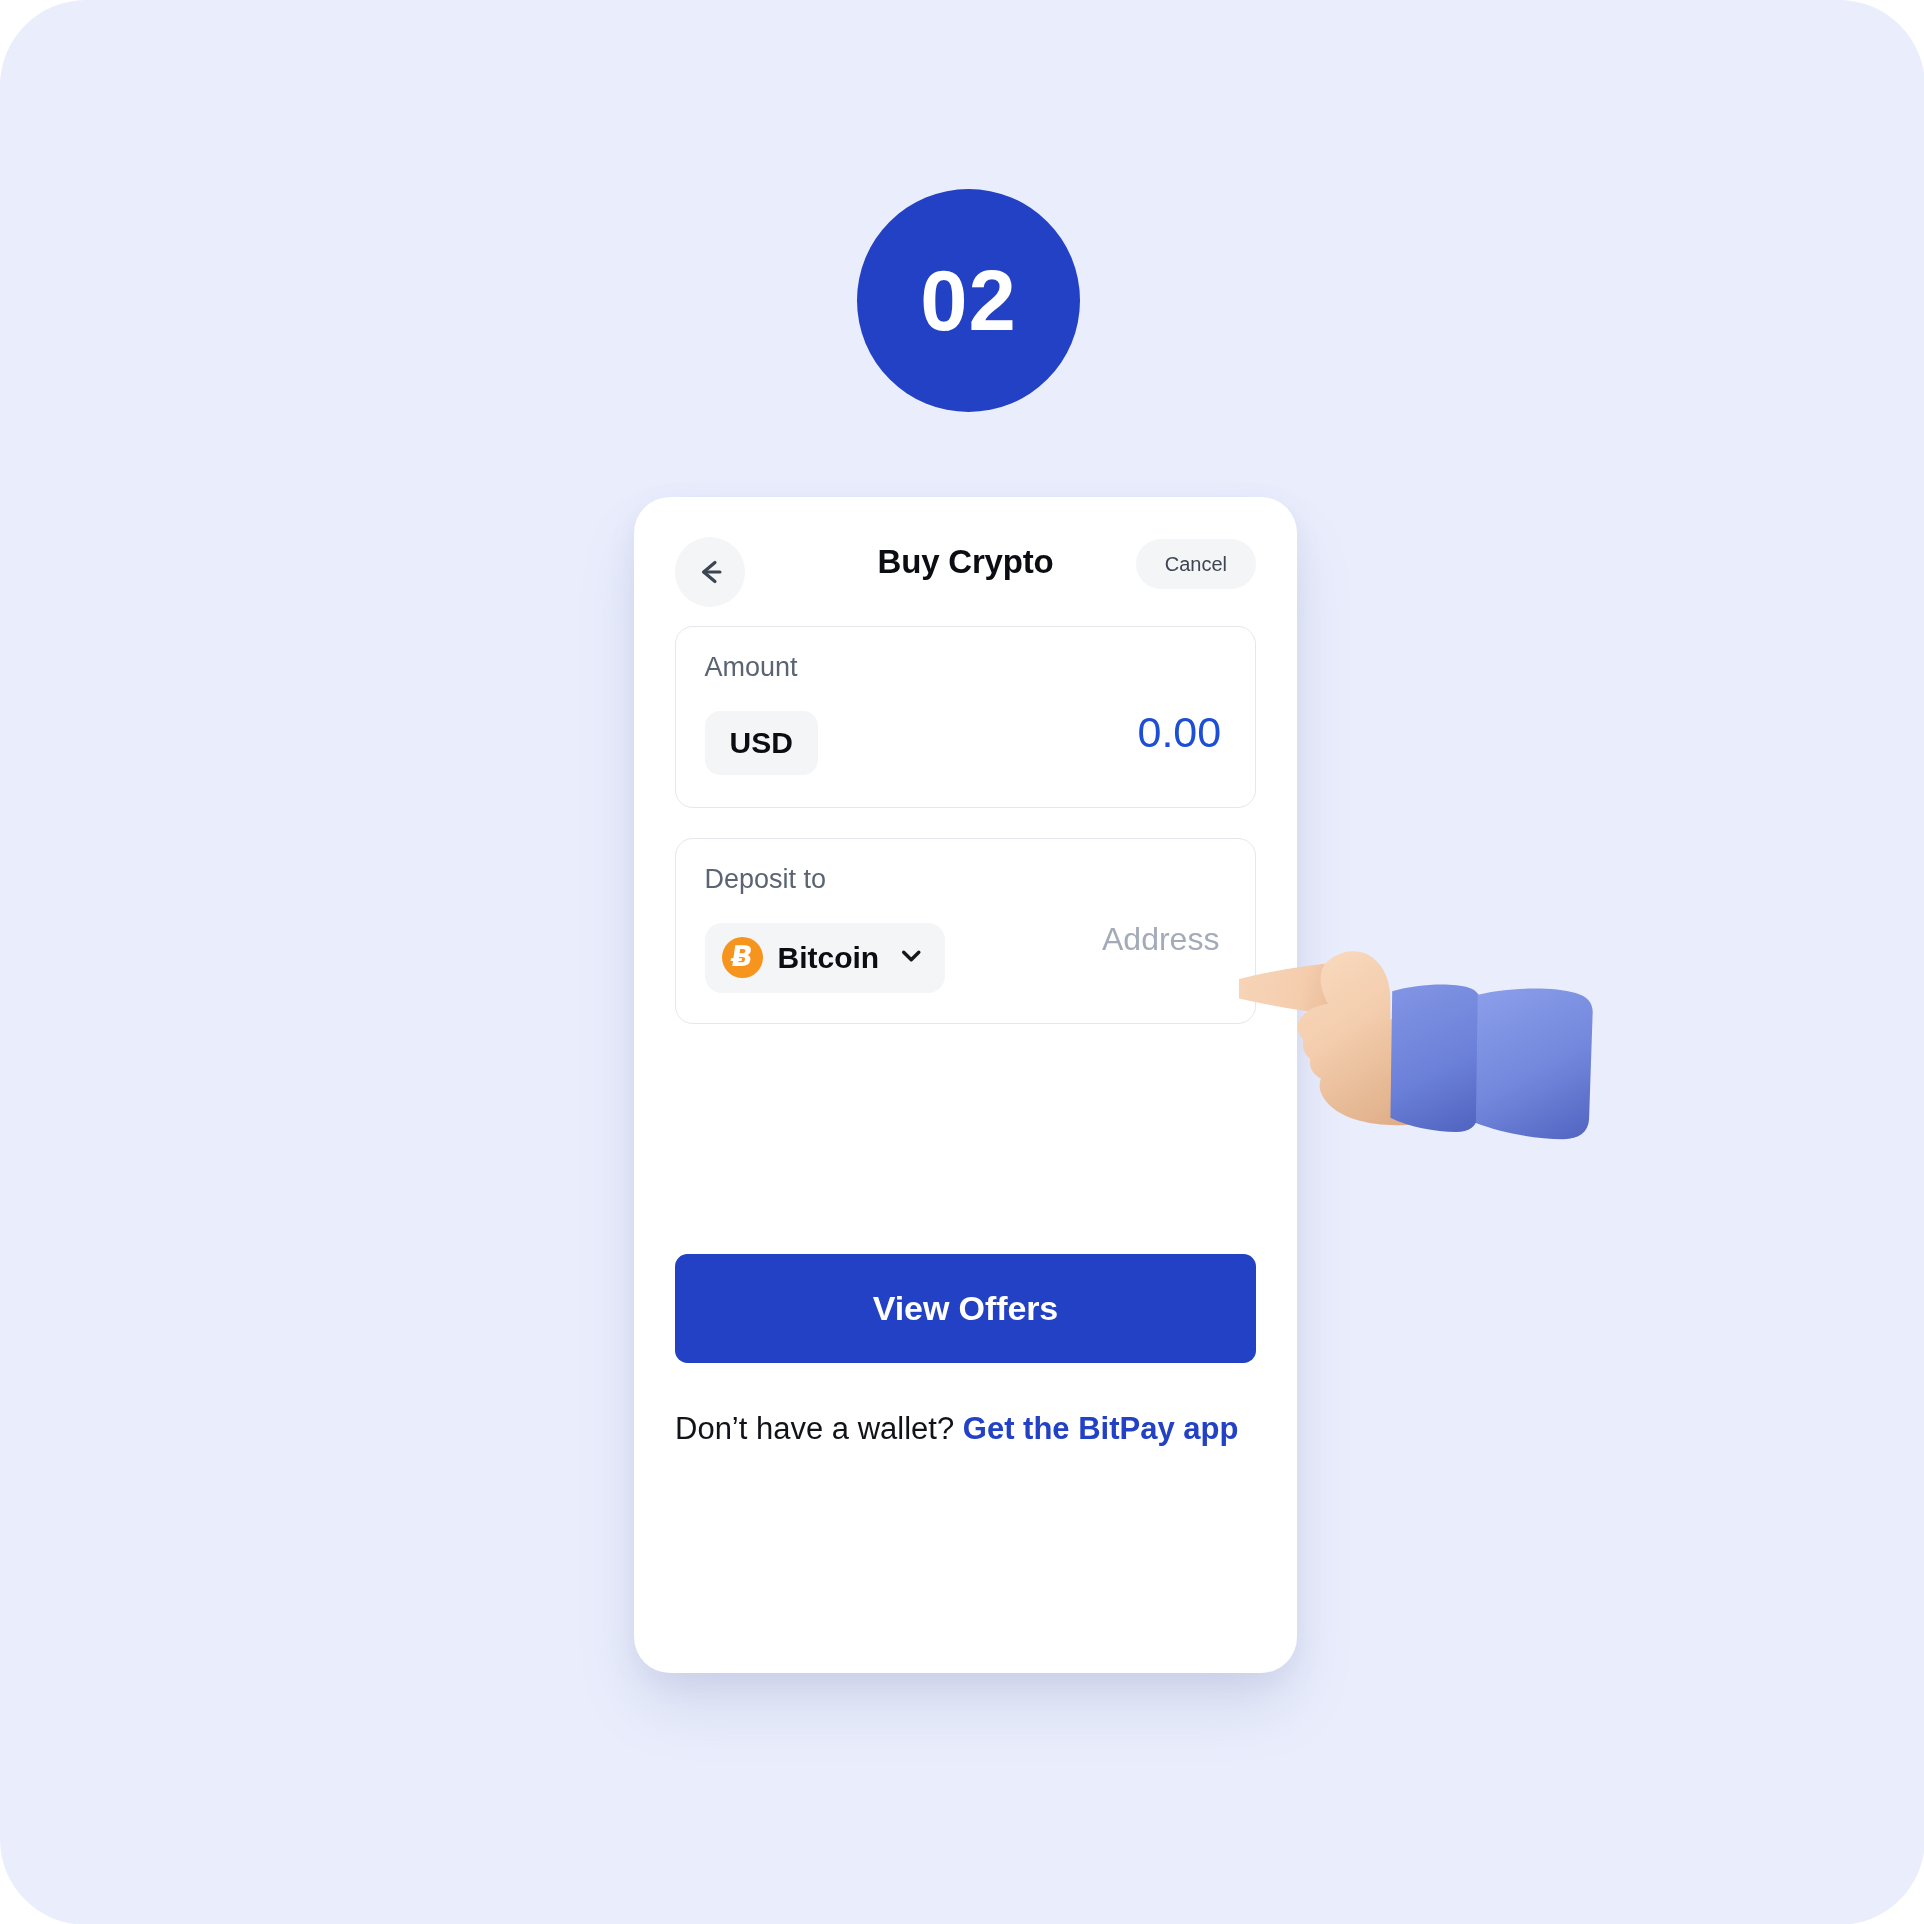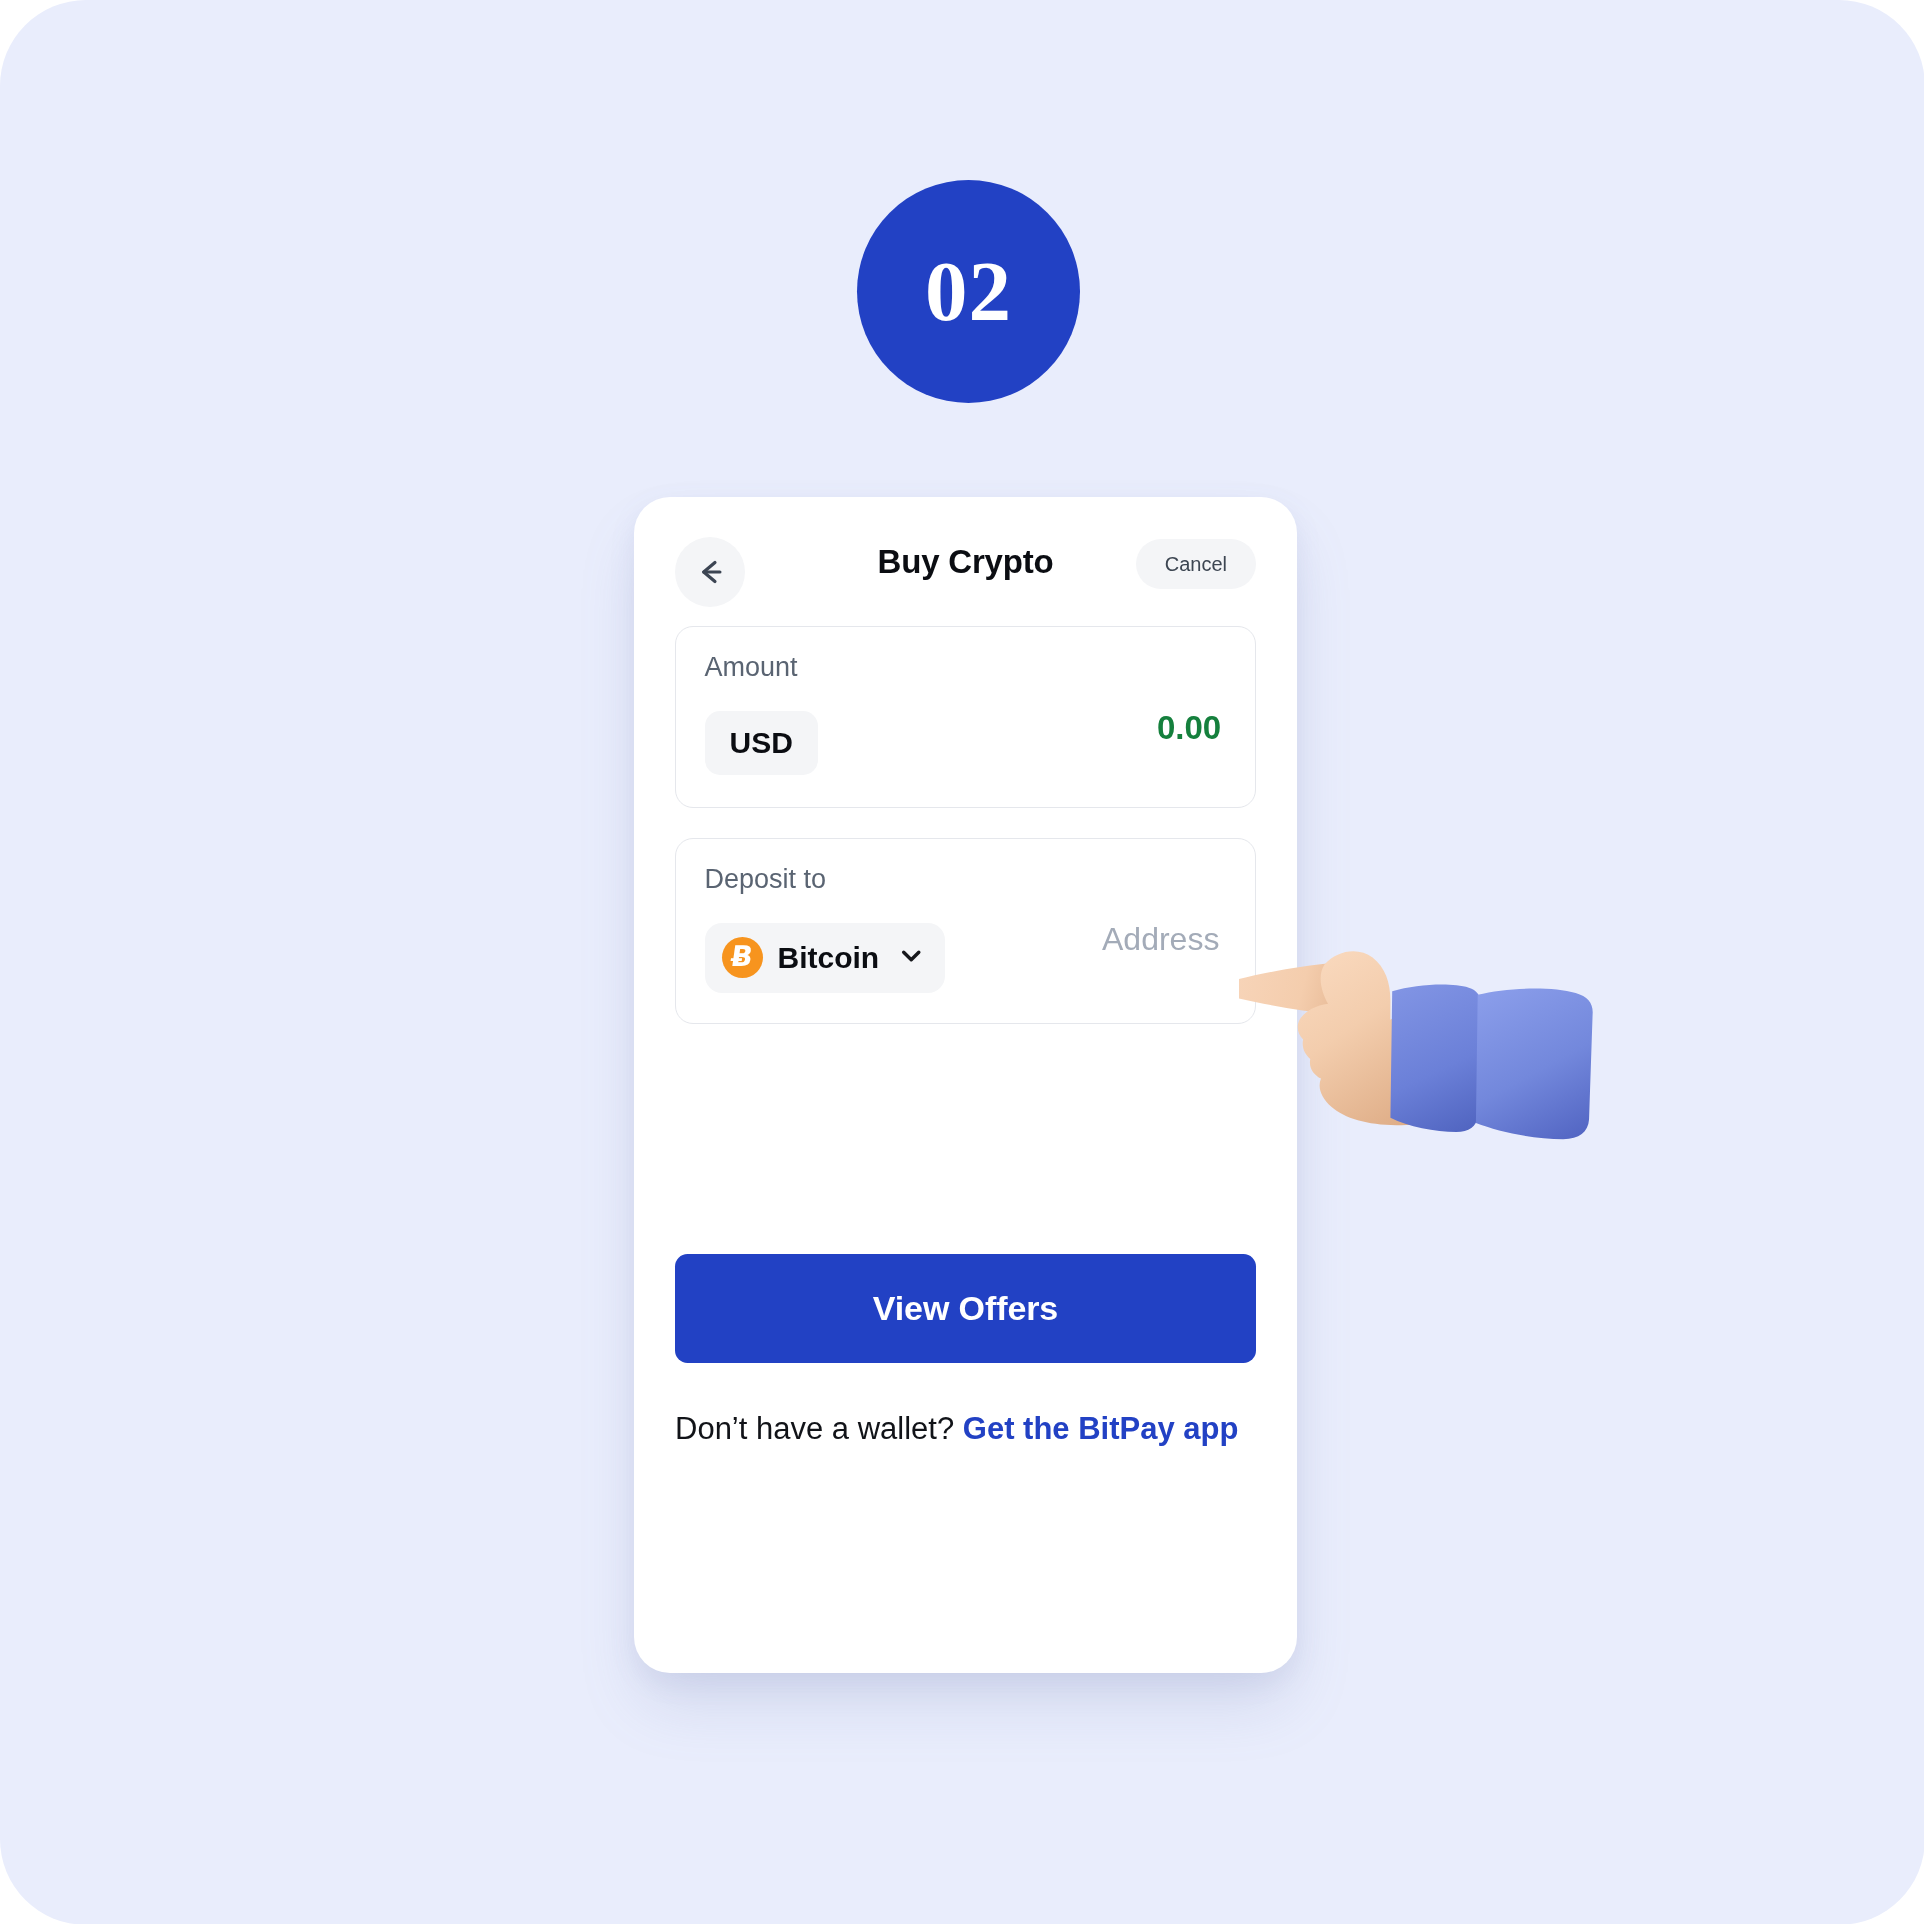--- a/index.html
+++ b/index.html
@@ -18,29 +18,28 @@
     height: 1925px;
     background: #E9EDFC;
     border-radius: 86px;
     overflow: hidden;
   }
 
   
   .step-badge {
     position: absolute;
     left: 857px;
-    top: 180px;
+    top: 189px;
     width: 223px;
     height: 223px;
     border-radius: 50%;
     background: #2241C4;
     display: flex;
     align-items: center;
     justify-content: center;
-    font-family: Liberation Serif, serif;
   }
   .step-badge-number {
     color: #ffffff;
     font-size: 85px;
     font-weight: 700;
     letter-spacing: 0.9px;
     line-height: 1;
   }
 
   
@@ -127,23 +126,23 @@
     border-radius: 15px;
     padding: 17px 25px;
     font-size: 30px;
     font-weight: 700;
     color: #0B0D12;
     line-height: 1;
     cursor: pointer;
   }
 
   .amount-value {
-    font-size: 33px;
-    font-weight: 700;
-    color: #15803d;
+    font-size: 43px;
+    font-weight: 400;
+    color: #1d4ed8;
     line-height: 1;
     padding-right: 5.3px;
   }
 
   .asset-pill {
     display: flex;
     align-items: center;
     gap: 15px;
     background: #F4F5F7;
     border-radius: 17px;

